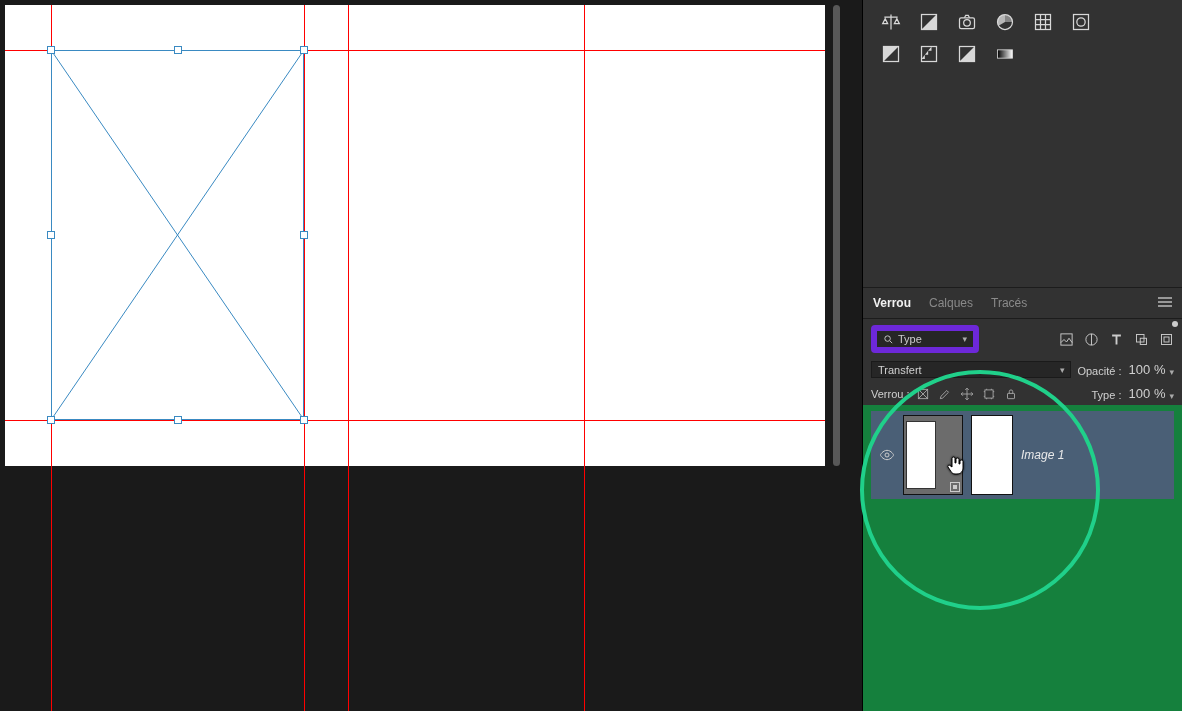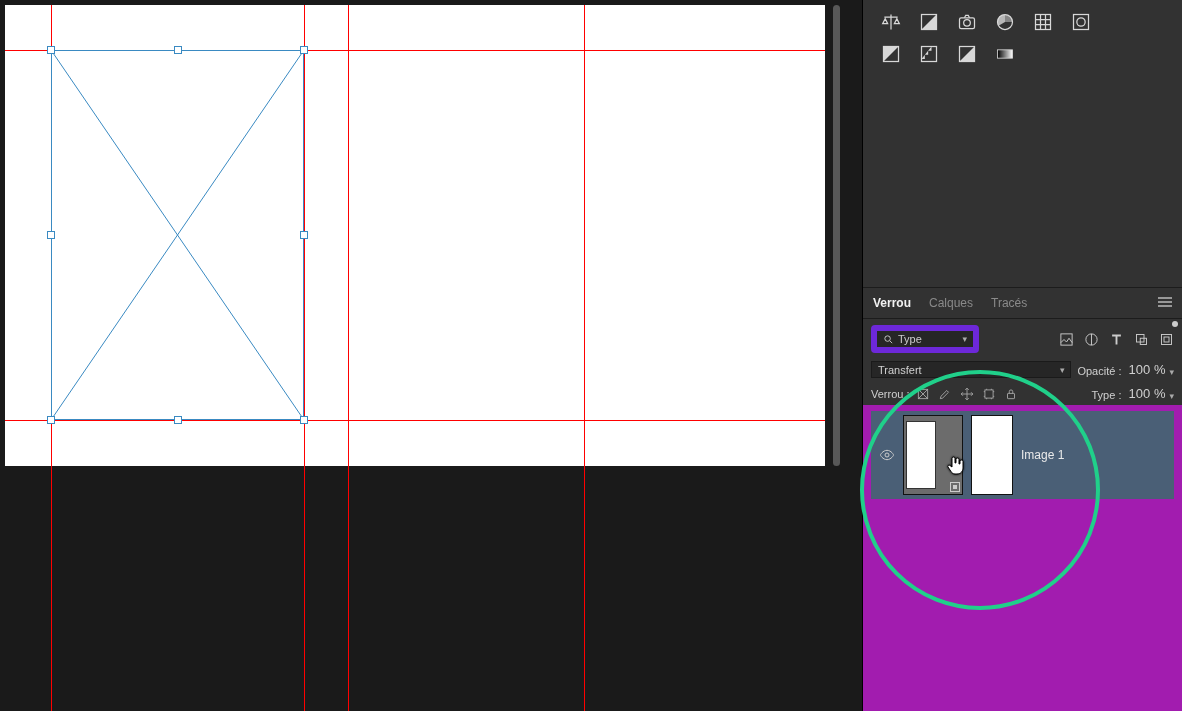--- a/index.html
+++ b/index.html
@@ -136,22 +136,23 @@
   font-size: 13px;
 }
 .mini-caret { font-size:9px; color:#aaa; cursor:pointer; }
 .lock-row .locks { display:flex; gap:8px; align-items:center; }
 .lock-row .locks .li { width:14px; height:14px; color:#aaa; cursor:pointer; }
 
 
 .layers {
   position: relative;
   flex: 1;
-  background: #a21caf;
+  background: #15803d;
   overflow: visible;
+  font-style: italic;
 }
 .layer {
   display: flex; align-items: center;
   gap: 8px;
   padding: 4px 8px;
   margin: 6px 8px;
   color: #ddd; font-size: 12px;
 }
 .layer.selected { background: #4a5f76; }
 .eye { width: 16px; height:16px; color:#ccc; cursor:pointer; flex:0 0 16px; }

